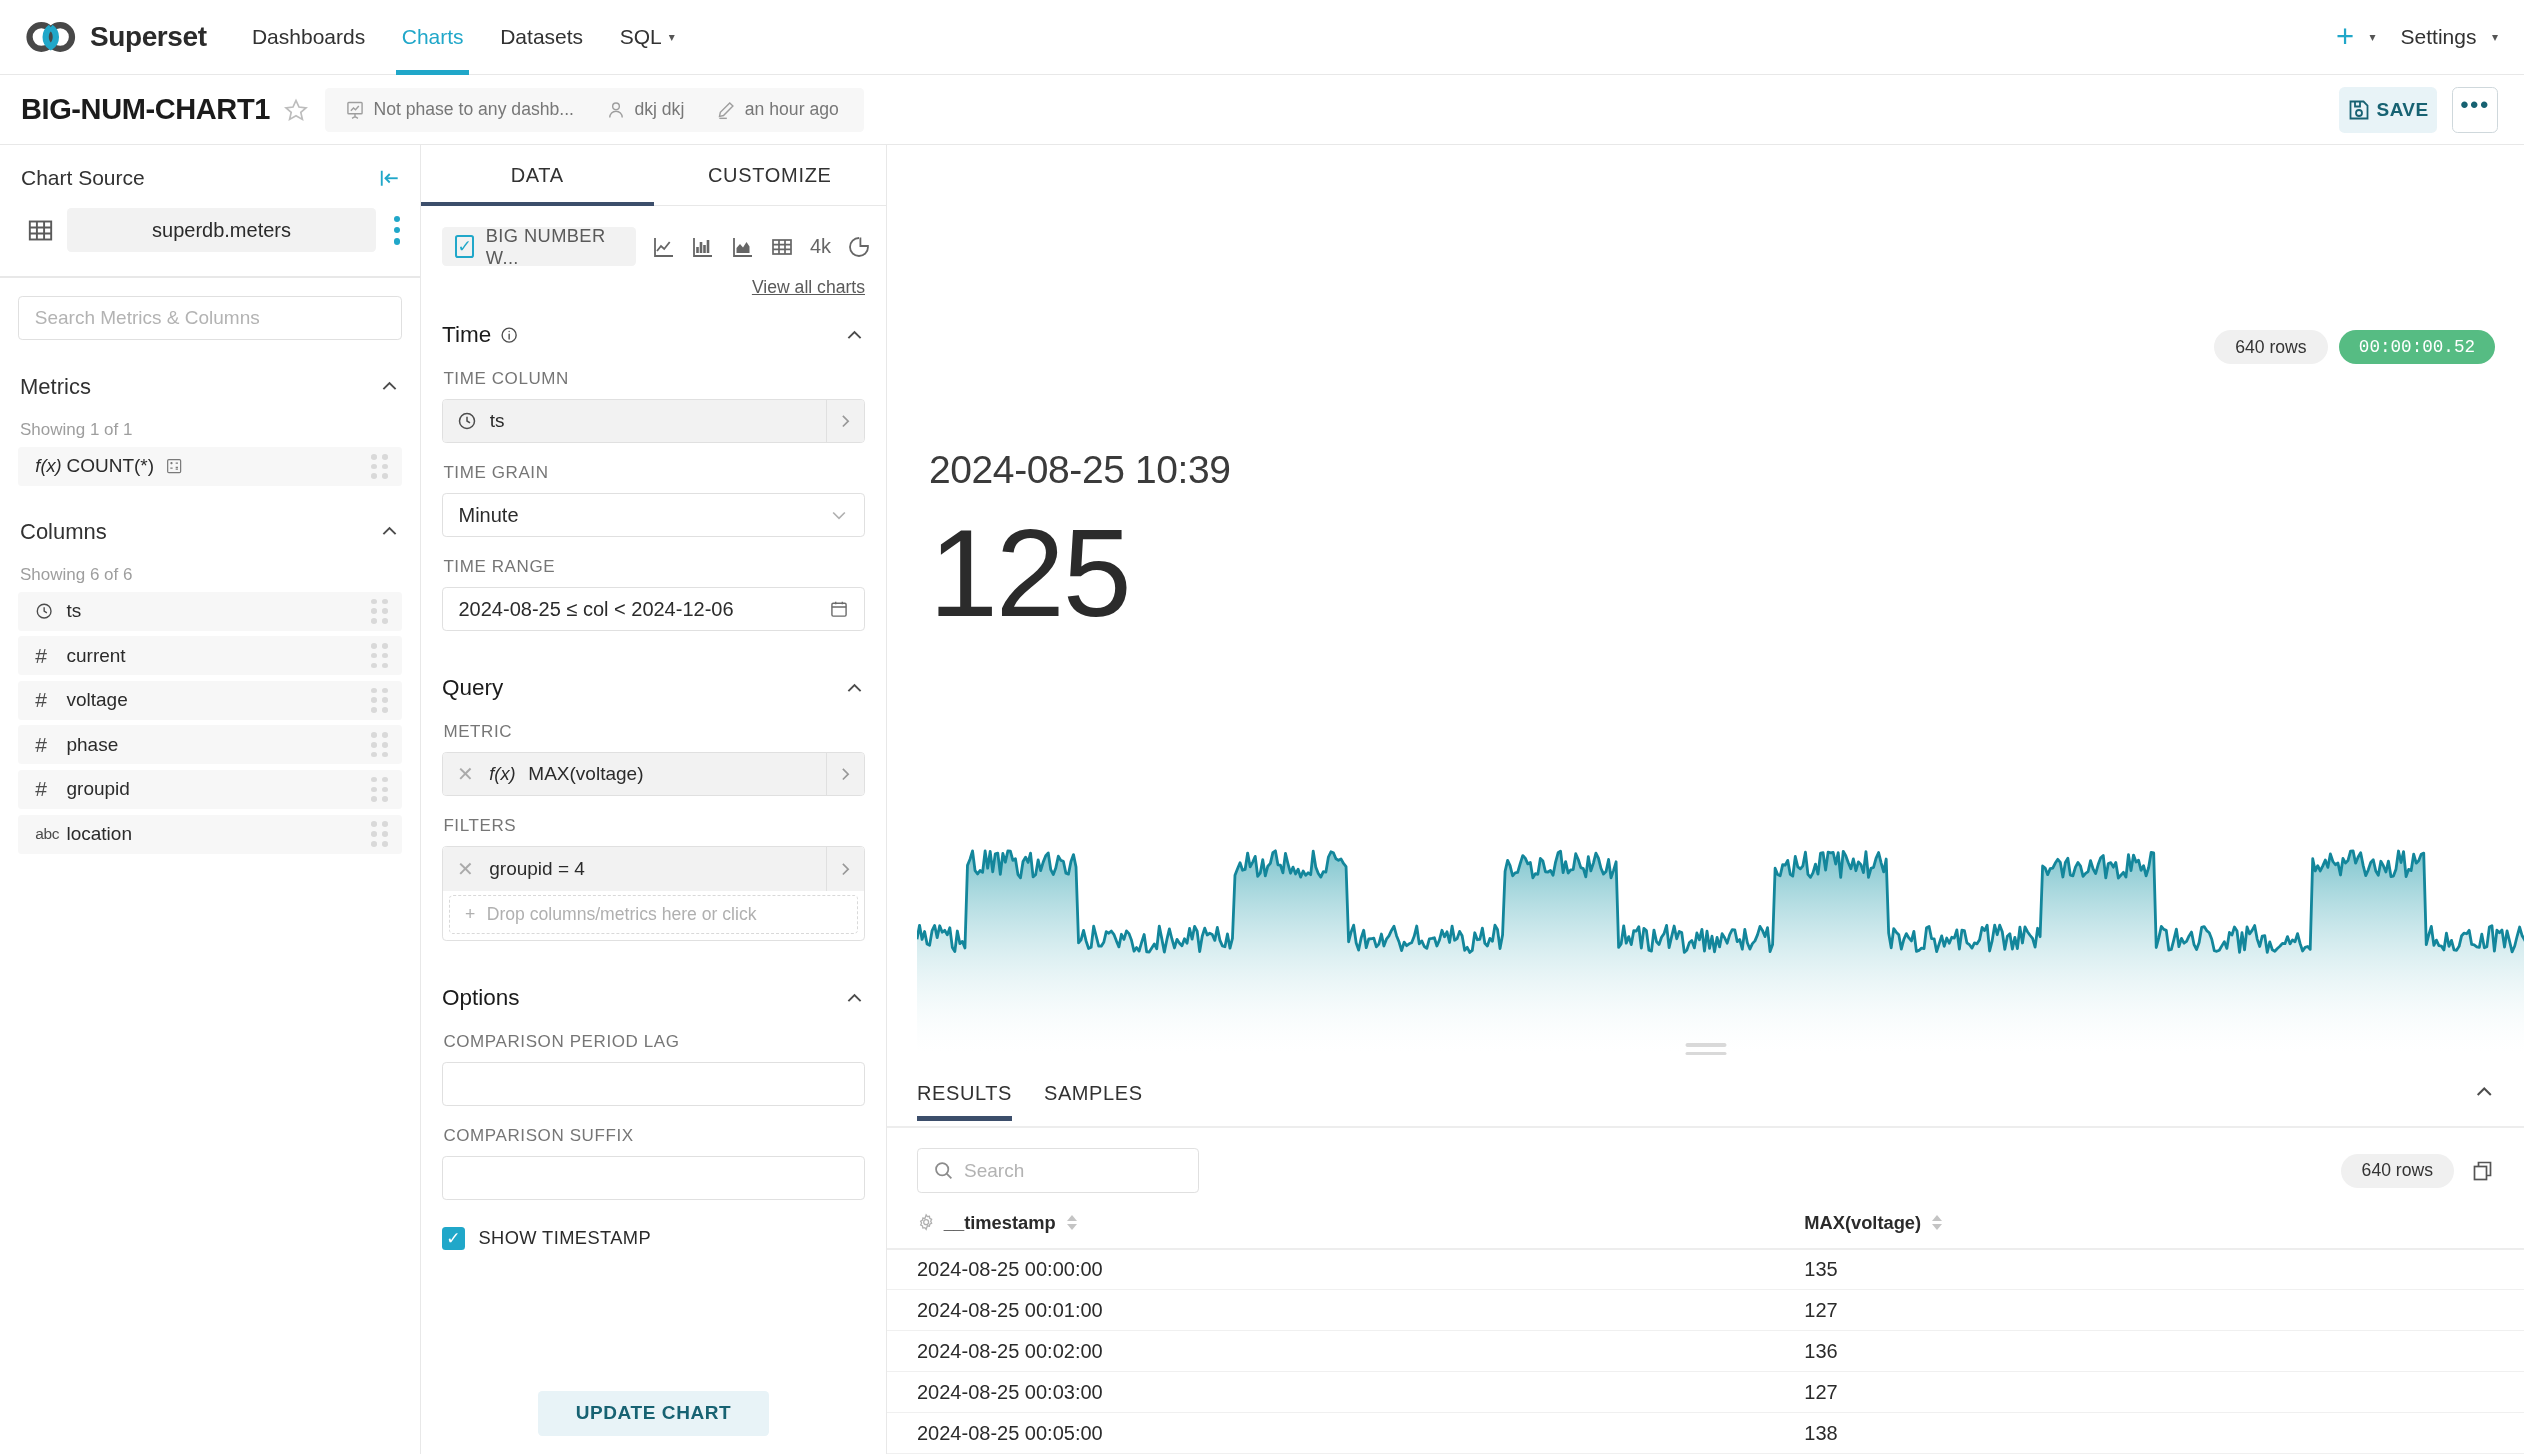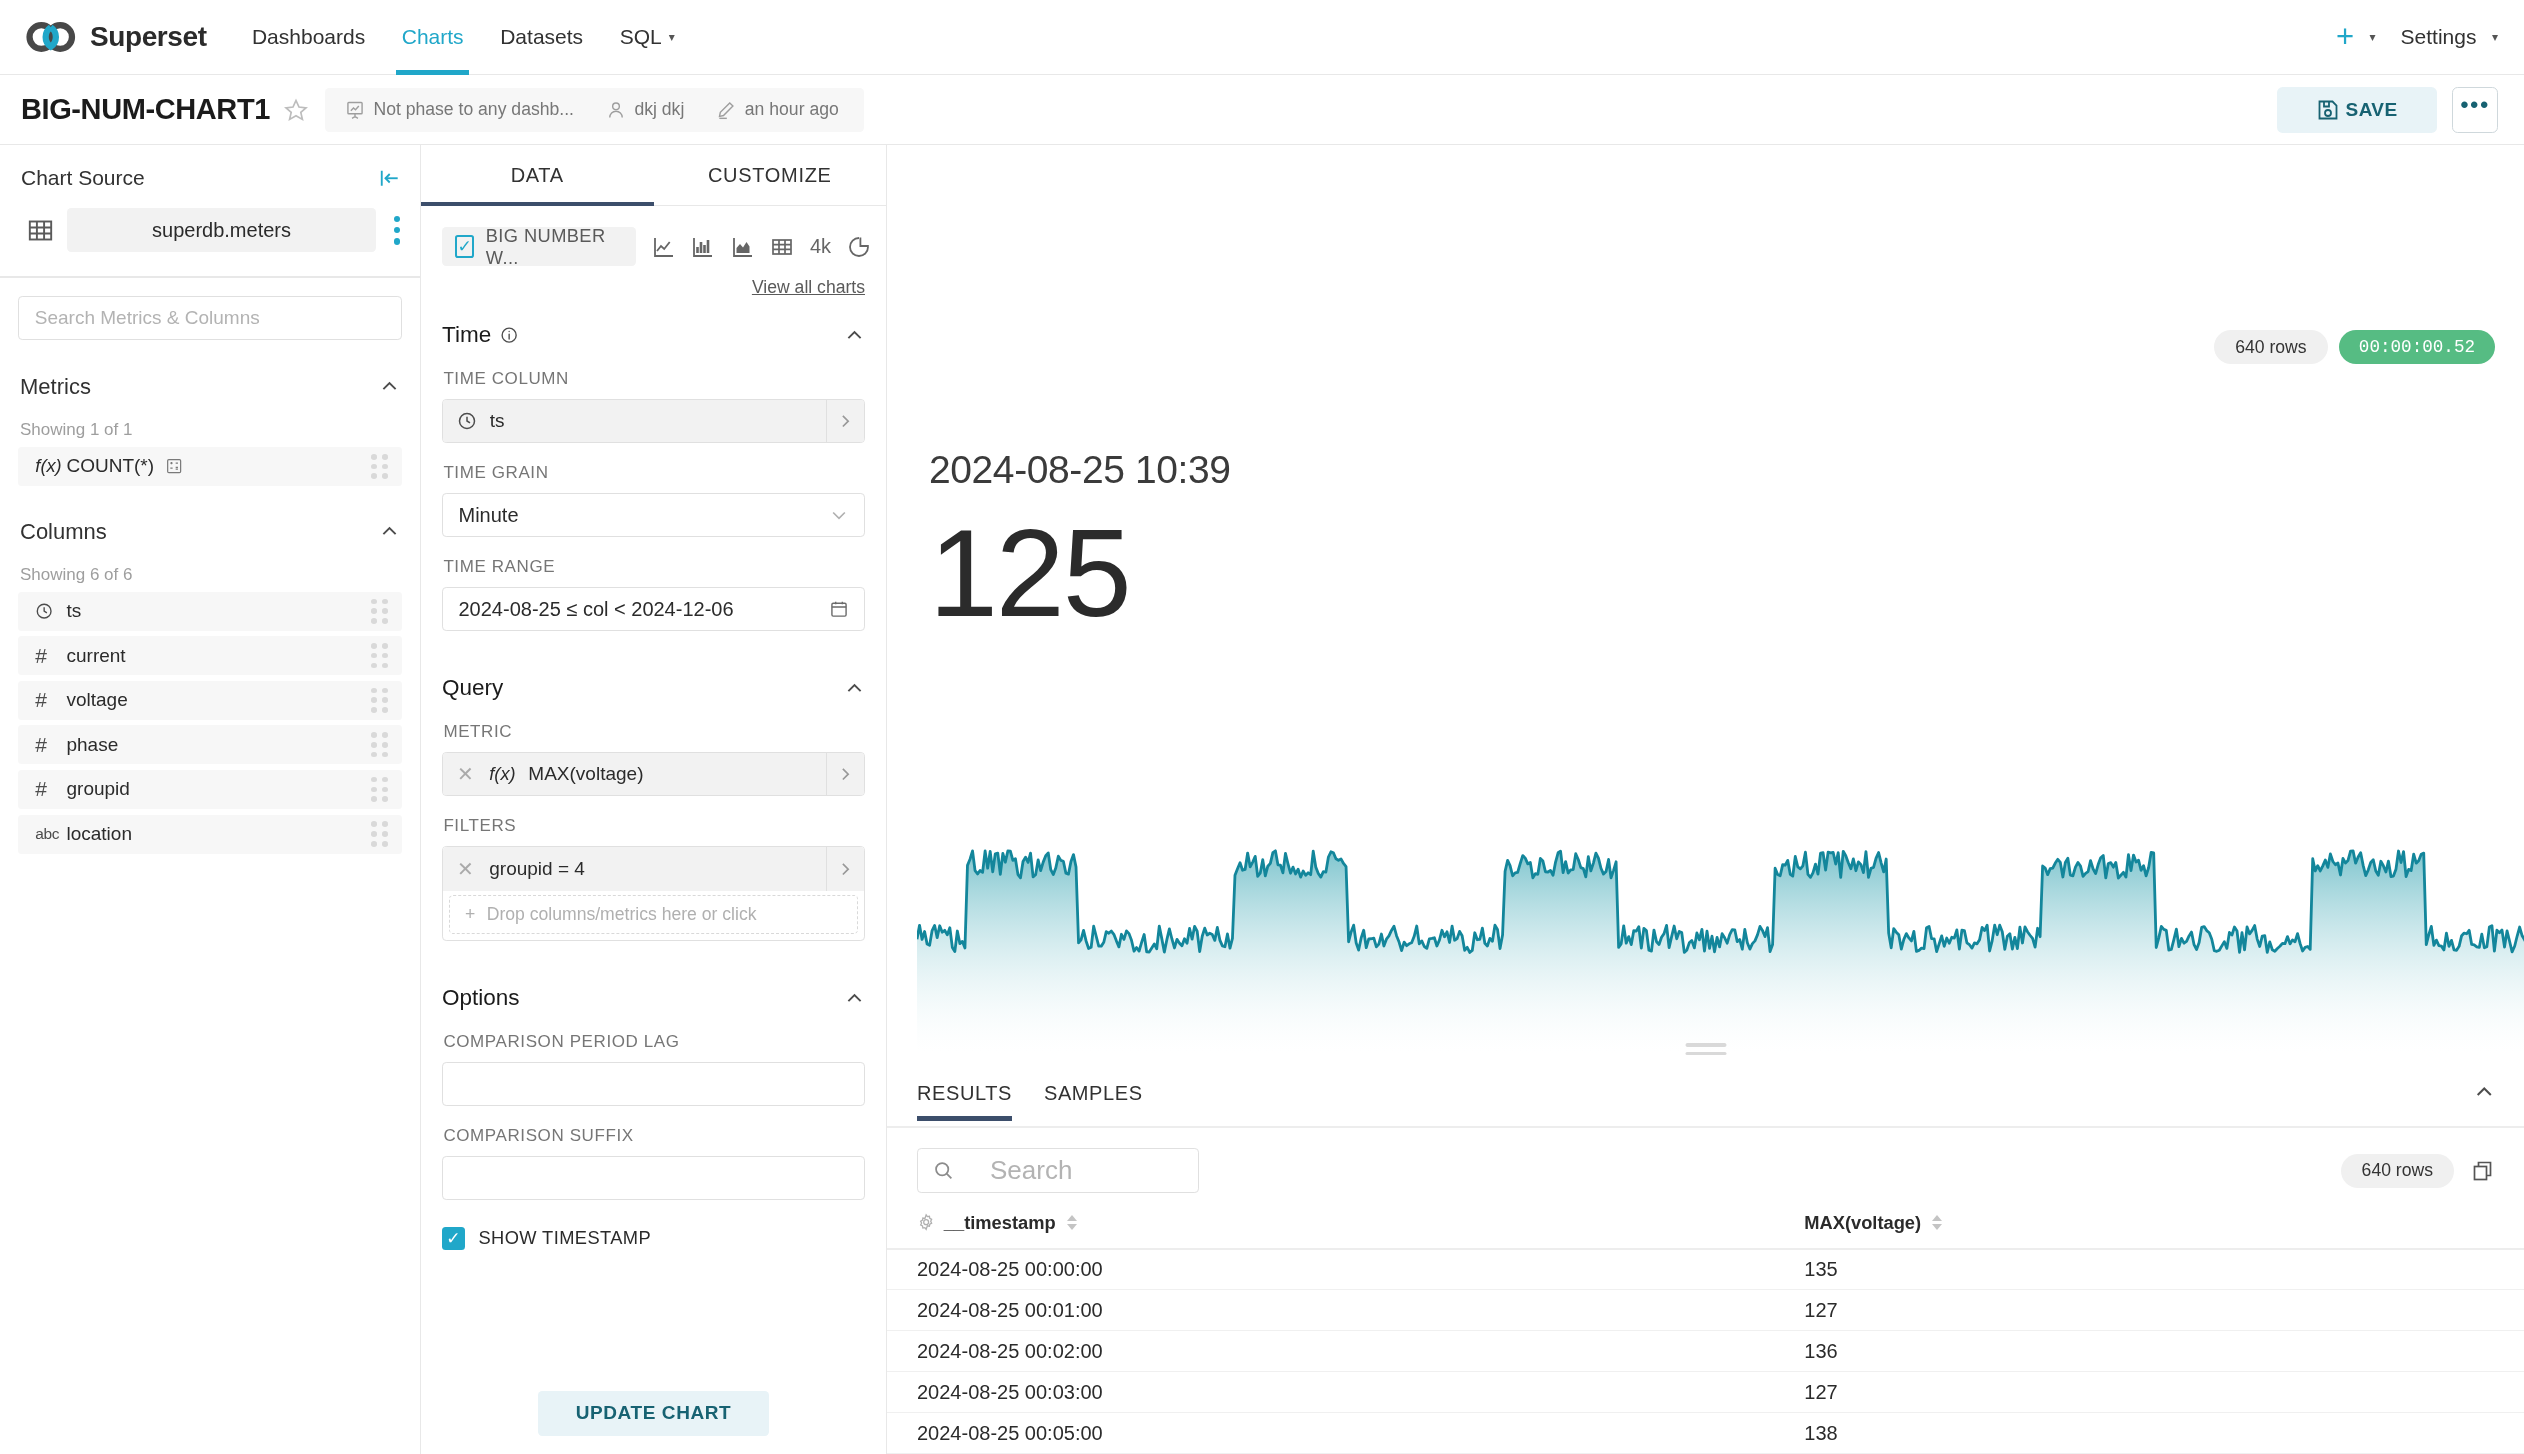--- a/index.html
+++ b/index.html
@@ -55,21 +55,21 @@
     margin-left: 17px; height: 44px; background: #f7f7f7; border-radius: 4.2px;
     display: flex; align-items: center; padding: 0 20px; gap: 0;
   }
   .meta-item { display: flex; align-items: center; gap: 8.5px; font-size: 17.6px; color: #777; padding-right: 32px; }
   .meta-item:last-child { padding-right: 5.6px; }
   .meta-icon { width: 20px; height: 20px; flex: 0 0 20px; }
   .hdr-spacer { flex: 1; }
   .save-btn {
     display: flex; align-items: center; gap: 6px;
     background: #e8f3f7; color: #176272; border: none; border-radius: 5.6px;
-    height: 46px; padding: 0 39px; font-size: 19px; font-weight: bold;
+    height: 46px; padding: 0 8px; font-size: 19px; font-weight: bold;
     letter-spacing: 0.4px; cursor: pointer;
     font-family: "Liberation Sans", sans-serif;
   }
   .more-btn {
     margin-left: 15.5px; width: 46px; height: 46px; border: 1.4px solid #cfd8dc;
     border-radius: 5.6px; background: #fff; color: #176272;
     display: flex; align-items: center; justify-content: center;
     font-size: 24px; letter-spacing: 1.4px; cursor: pointer; padding-bottom: 10px;
   }
 
@@ -241,21 +241,21 @@
   }
   .res-tab.active::after {
     content: ''; position: absolute; left: 0; right: 0; bottom: -15.5px; height: 4.2px; background: #3c4e6b; z-index: 2;
   }
   .res-collapse { position: absolute; right: 30px; top: 12.7px; width: 22.5px; height: 22.5px; cursor: pointer; }
   .res-underline { height: 2.1px; background: #ededed; margin: 0; }
   .res-toolbar { display: flex; align-items: center; padding: 20px 30px 18.3px 30px; }
   .res-search-wrap { position: relative; width: 282px; }
   .res-search {
     width: 100%; height: 45px; border: 1.4px solid #e0e0e0; border-radius: 4.2px;
-    padding: 0 14px 0 72px; font-size: 26px; background: #fff;
+    padding: 0 14px 0 46px; font-size: 19px; background: #fff;
     font-family: "Liberation Sans", sans-serif; color: #2b2b2b;
   }
   .res-search::placeholder { color: #b3b3b3; }
   .res-search-icon { position: absolute; left: 15.5px; top: 12px; width: 21px; height: 21px; color: #8c8c8c; }
   .res-toolbar-spacer { flex: 1; }
   .res-rows-badge {
     background: #f0f0f0; color: #333; border-radius: 21px;
     height: 34px; display: flex; align-items: center; padding: 0 21px; font-size: 17.6px;
   }
   .copy-icon { width: 24px; height: 24px; margin-left: 17px; color: #555; cursor: pointer; }

